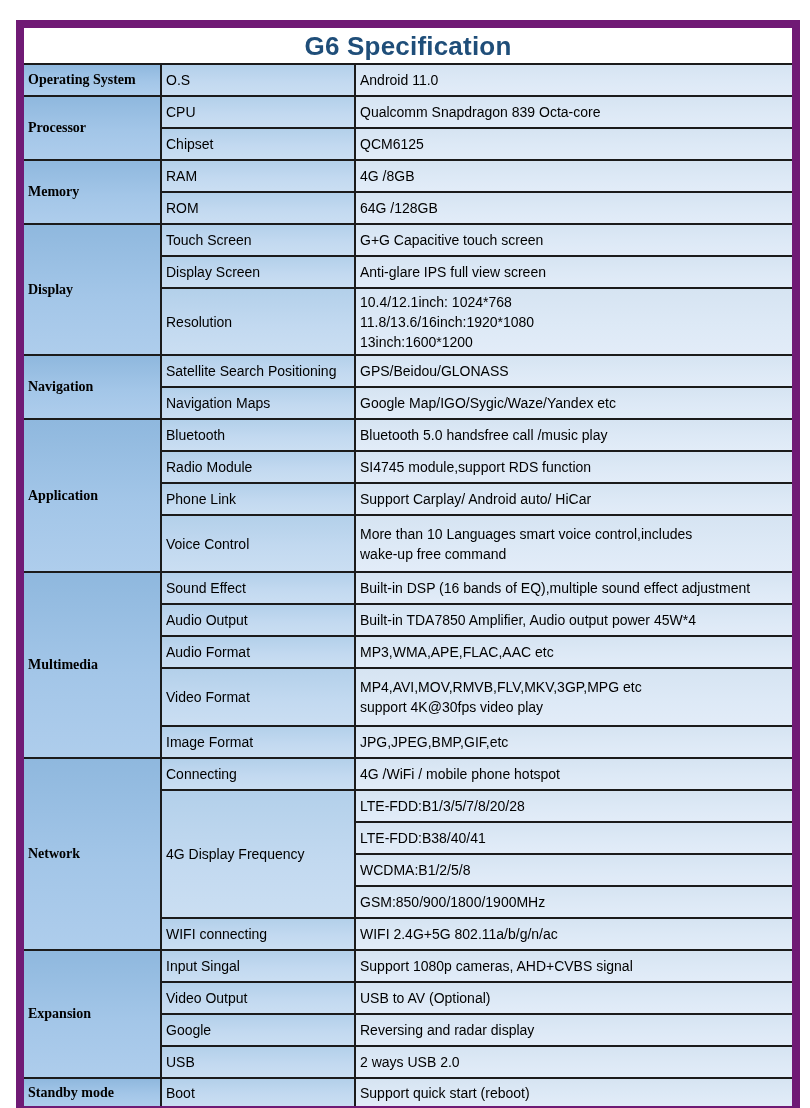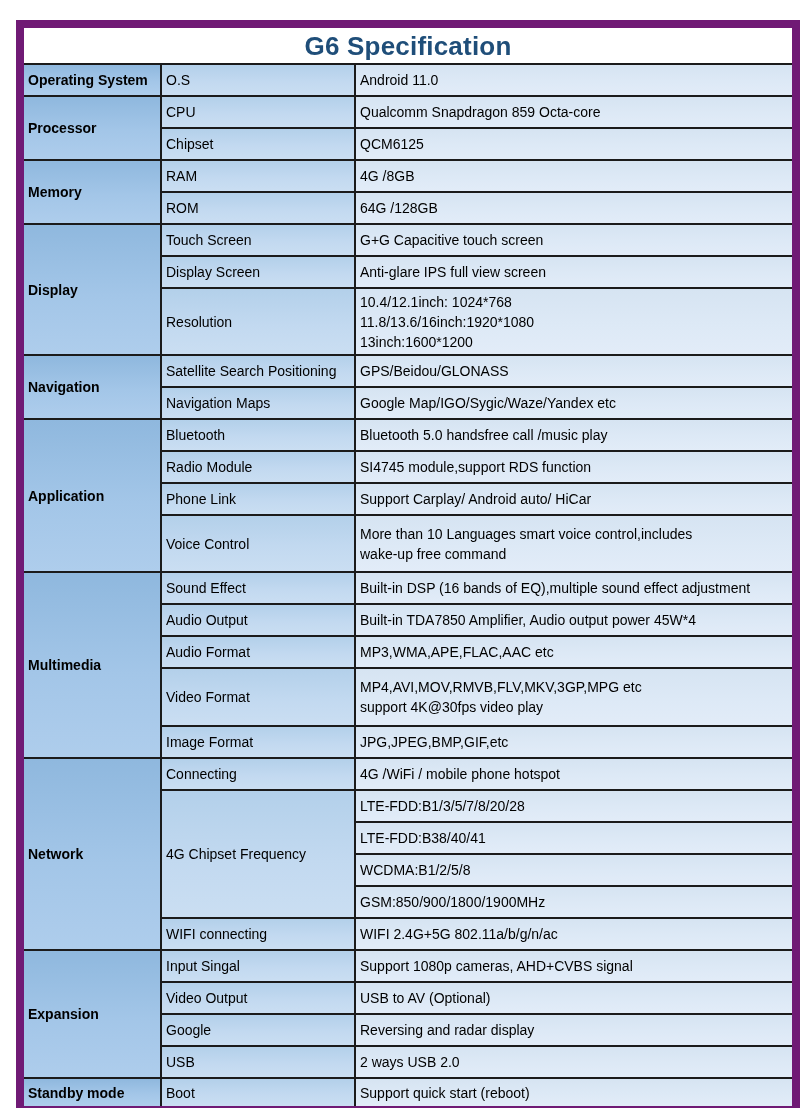--- a/index.html
+++ b/index.html
@@ -38,20 +38,21 @@
     background: #ffffff;
     text-align: center;
     font-size: 26px;
     font-weight: 700;
     color: #1F4E79;
     letter-spacing: 0.2px;
   }
   td.cat {
     font-weight: 700;
     background: linear-gradient(to bottom, #8fb8de 0%, #a3c6e8 55%, #aecdec 100%);
+    font-family: Liberation Serif, serif;
   }
   td.item {
     background: linear-gradient(to bottom, #b3d0ea 0%, #c2d9f0 55%, #cadef2 100%);
     margin-left: 8px;
   }
   td.val {
     background: linear-gradient(to bottom, #d6e4f2 0%, #dde9f6 55%, #e2ecf8 100%);
     white-space: pre-line;
   }
 </style>
@@ -73,21 +74,21 @@
 
     <tr>
       <td class="cat">Operating System</td>
       <td class="item">O.S</td>
       <td class="val">Android 11.0</td>
     </tr>
 
     <tr>
       <td class="cat" rowspan="2">Processor</td>
       <td class="item">CPU</td>
-      <td class="val">Qualcomm Snapdragon 859 Octa-core</td>
+      <td class="val">Qualcomm Snapdragon 839 Octa-core</td>
     </tr>
     <tr>
       <td class="item">Chipset</td>
       <td class="val">QCM6125</td>
     </tr>
 
     <tr>
       <td class="cat" rowspan="2">Memory</td>
       <td class="item">RAM</td>
       <td class="val">4G /8GB</td>
@@ -164,21 +165,21 @@
       <td class="item">Image Format</td>
       <td class="val">JPG,JPEG,BMP,GIF,etc</td>
     </tr>
 
     <tr>
       <td class="cat" rowspan="6">Network</td>
       <td class="item">Connecting</td>
       <td class="val">4G /WiFi / mobile phone hotspot</td>
     </tr>
     <tr>
-      <td class="item" rowspan="4">4G Chipset Frequency</td>
+      <td class="item" rowspan="4">4G Display Frequency</td>
       <td class="val">LTE-FDD:B1/3/5/7/8/20/28</td>
     </tr>
     <tr>
       <td class="val">LTE-FDD:B38/40/41</td>
     </tr>
     <tr>
       <td class="val">WCDMA:B1/2/5/8</td>
     </tr>
     <tr>
       <td class="val">GSM:850/900/1800/1900MHz</td>

